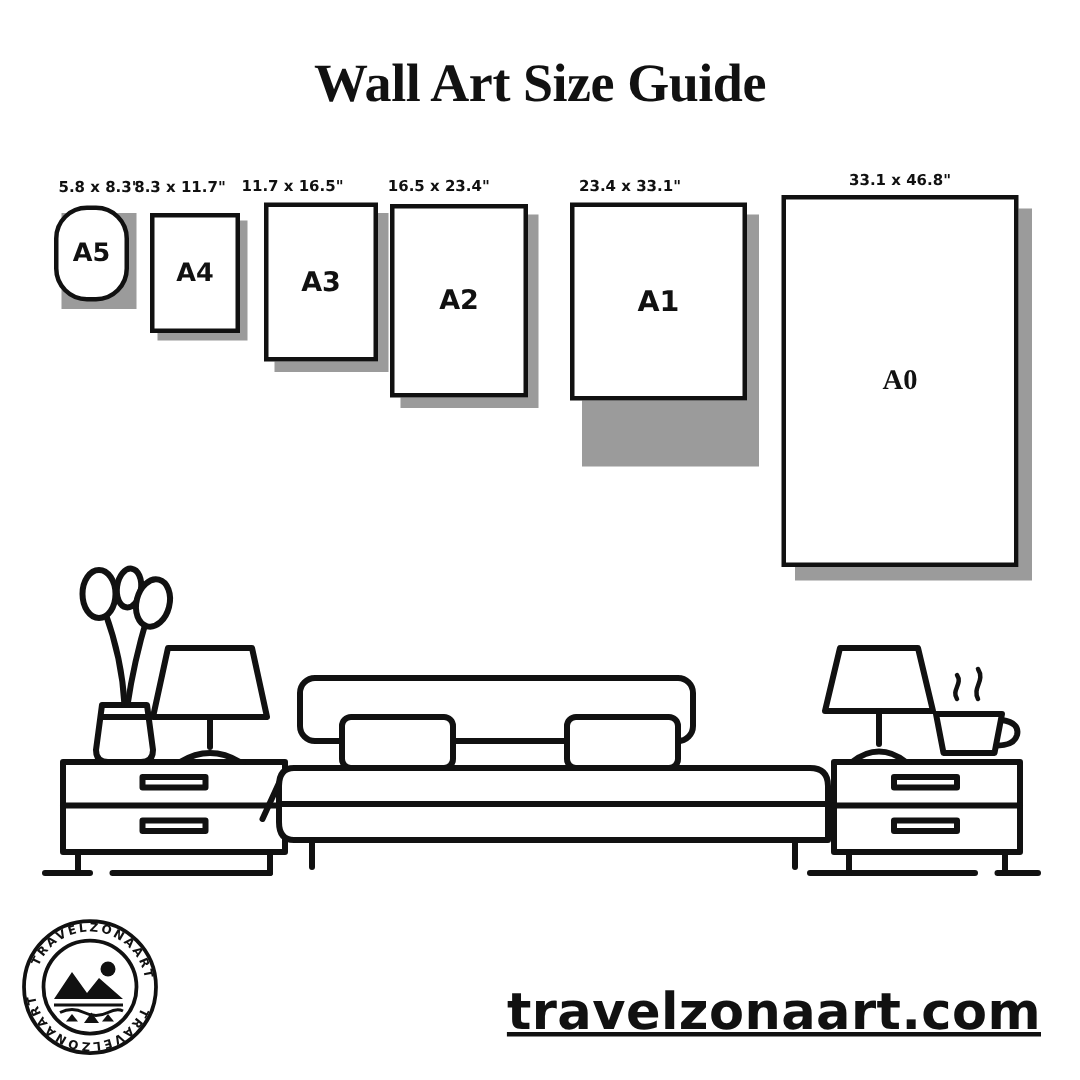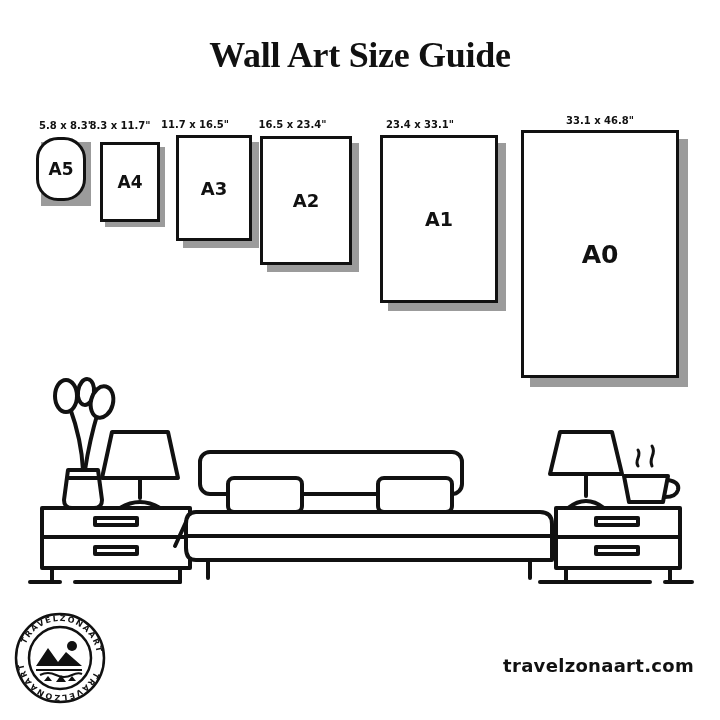--- a/index.html
+++ b/index.html
@@ -66,21 +66,21 @@
   .frame-name {
     font-size: 16px;
     font-weight: bold;
     color: #111111;
   }
   .fn-a5 { font-size: 17px; }
   .fn-a4 { font-size: 17px; }
   .fn-a3 { font-size: 18px; }
   .fn-a2 { font-size: 18px; }
   .fn-a1 { font-size: 19px; }
-  .fn-a0 { font-size: 25px; }
+  .fn-a0 { font-size: 19px; font-family: Liberation Serif, serif; }
 
   
   .scene {
     position: absolute;
     left: 0;
     top: 370px;
     width: 720px;
     height: 230px;
   }
   .scene svg { display: block; }
@@ -90,24 +90,25 @@
     position: absolute;
     left: 14px;
     top: 612px;
     width: 92px;
     height: 92px;
   }
   .site {
     position: absolute;
     right: 26px;
     top: 655px;
-    font-size: 18px;
+    font-size: 34px;
     font-weight: bold;
     letter-spacing: 0.3px;
     color: #111111;
+    text-decoration: underline;
   }
 </style>
 </head>
 <body>
 
 <div class="title">Wall Art Size Guide</div>
 
 <div class="chart">
 
   <div class="frame-group">
@@ -138,21 +139,21 @@
     <div class="dim-label" style="left:230px; top:9px; width:125px;">16.5 x 23.4"</div>
     <div class="frame-shadow" style="left:267px; top:33px; width:92px; height:129px;"></div>
     <div class="frame" style="left:260px; top:26px; width:92px; height:129px;justify-content:center;">
       <span class="frame-name fn-a2">A2</span>
     </div>
   </div>
 
   <div class="frame-group">
     <div class="dim-label" style="left:340px; top:9px; width:160px;">23.4 x 33.1"</div>
     <div class="frame-shadow" style="left:388px; top:33px; width:118px; height:168px;"></div>
-    <div class="frame" style="left:380px; top:25px; width:118px; height:168px;">
+    <div class="frame" style="left:380px; top:25px; width:118px; height:132px;">
       <span class="frame-name fn-a1">A1</span>
     </div>
   </div>
 
   <div class="frame-group">
     <div class="dim-label" style="left:510px; top:5px; width:180px;">33.1 x 46.8"</div>
     <div class="frame-shadow" style="left:530px; top:29px; width:158px; height:248px;"></div>
     <div class="frame" style="left:521px; top:20px; width:158px; height:248px;">
       <span class="frame-name fn-a0">A0</span>
     </div>

